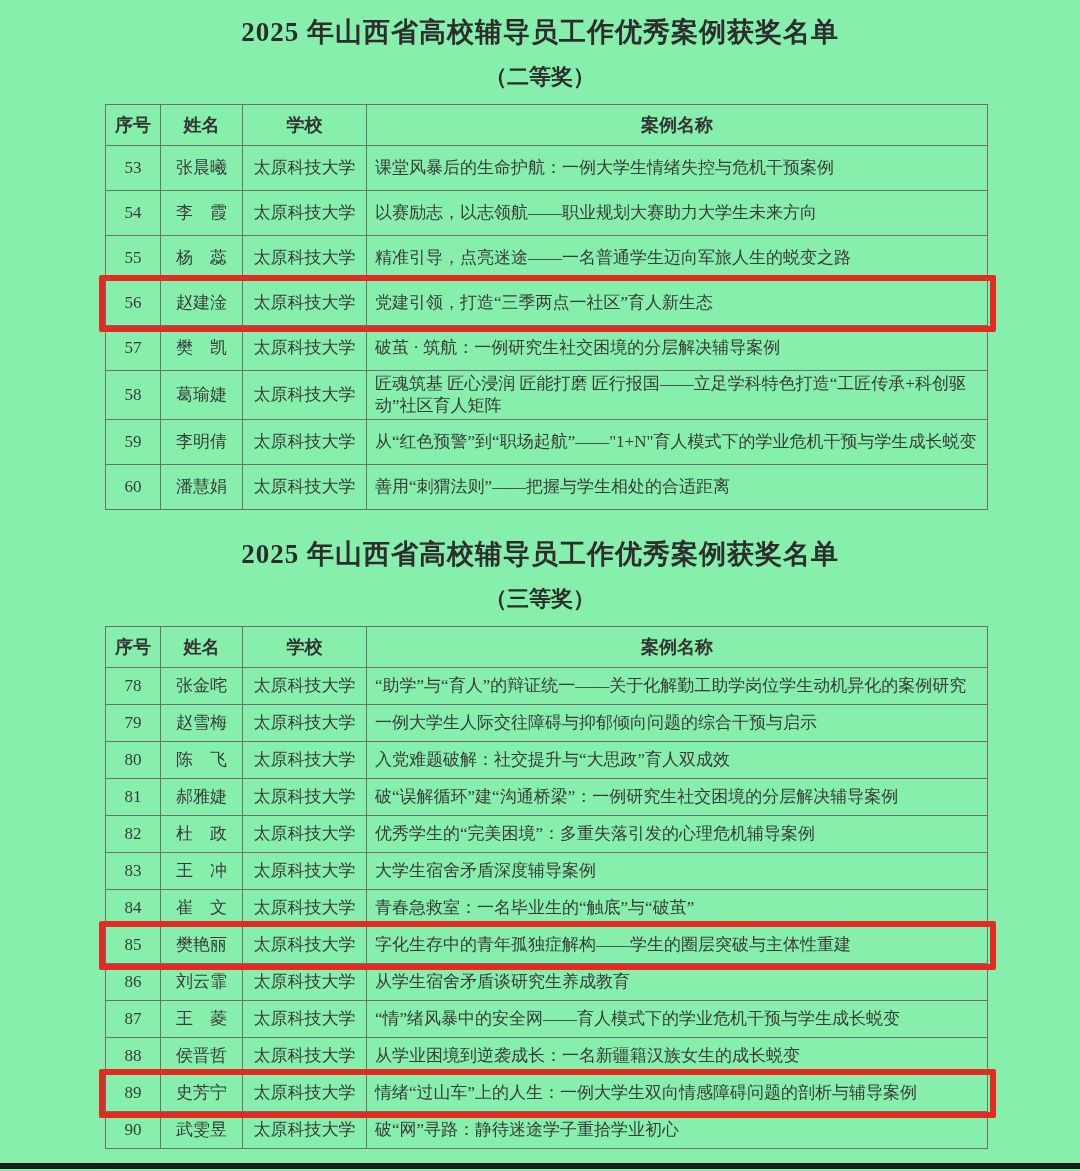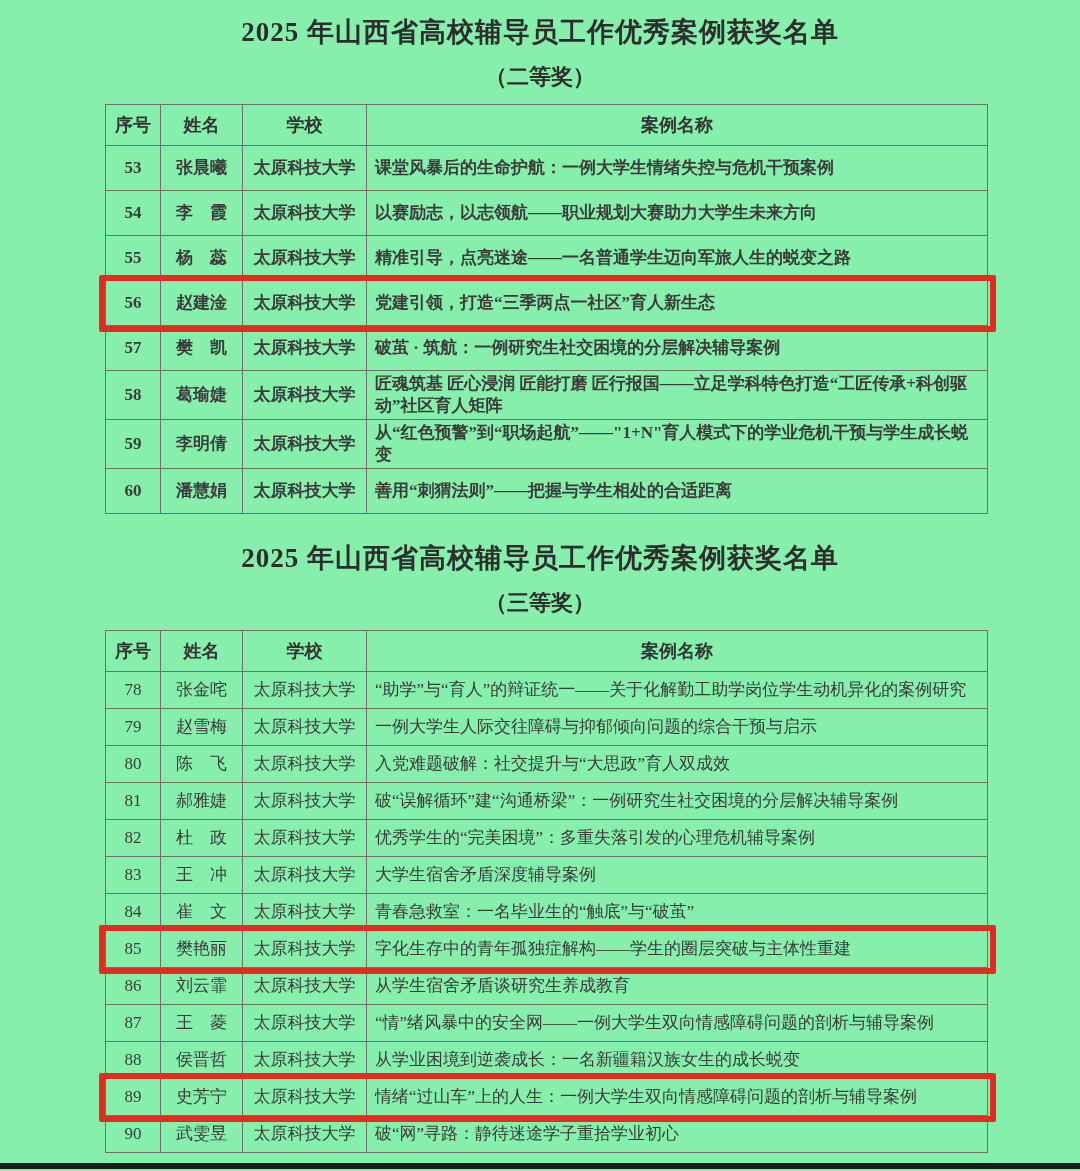--- a/index.html
+++ b/index.html
@@ -57,21 +57,21 @@
     height: 40px;
     padding: 0 2px;
     color: #333;
   }
   .award-table td {
     font-size: 17px;
     line-height: 1.3;
     padding: 2px 4px;
     color: #3b3b3b;
   }
-  .section-0 .award-table td { height: 40px; font-weight: bold; }
+  .section-0 .award-table td { height: 40px; }
   .section-1 .award-table td { height: 32px; }
   td.col-no, td.col-name, td.col-school { text-align: center; white-space: nowrap; }
   td.col-case { text-align: left; padding-left: 8px; padding-right: 10px; }
   .red-box {
     position: absolute;
     border: 6px solid #e42b22;
     border-radius: 2px;
     box-sizing: border-box;
     pointer-events: none;
     z-index: 5;
@@ -233,21 +233,21 @@
             <tr>
               <td class="col-no">86</td>
               <td class="col-name">刘云霏</td>
               <td class="col-school">太原科技大学</td>
               <td class="col-case">从学生宿舍矛盾谈研究生养成教育</td>
             </tr>
             <tr>
               <td class="col-no">87</td>
               <td class="col-name">王　菱</td>
               <td class="col-school">太原科技大学</td>
-              <td class="col-case">“情”绪风暴中的安全网——一例大学生双向情感障碍问题的剖析与辅导案例</td>
+              <td class="col-case">“情”绪风暴中的安全网——育人模式下的学业危机干预与学生成长蜕变</td>
             </tr>
             <tr>
               <td class="col-no">88</td>
               <td class="col-name">侯晋哲</td>
               <td class="col-school">太原科技大学</td>
               <td class="col-case">从学业困境到逆袭成长：一名新疆籍汉族女生的成长蜕变</td>
             </tr>
             <tr class="hl">
               <td class="col-no">89</td>
               <td class="col-name">史芳宁</td>

